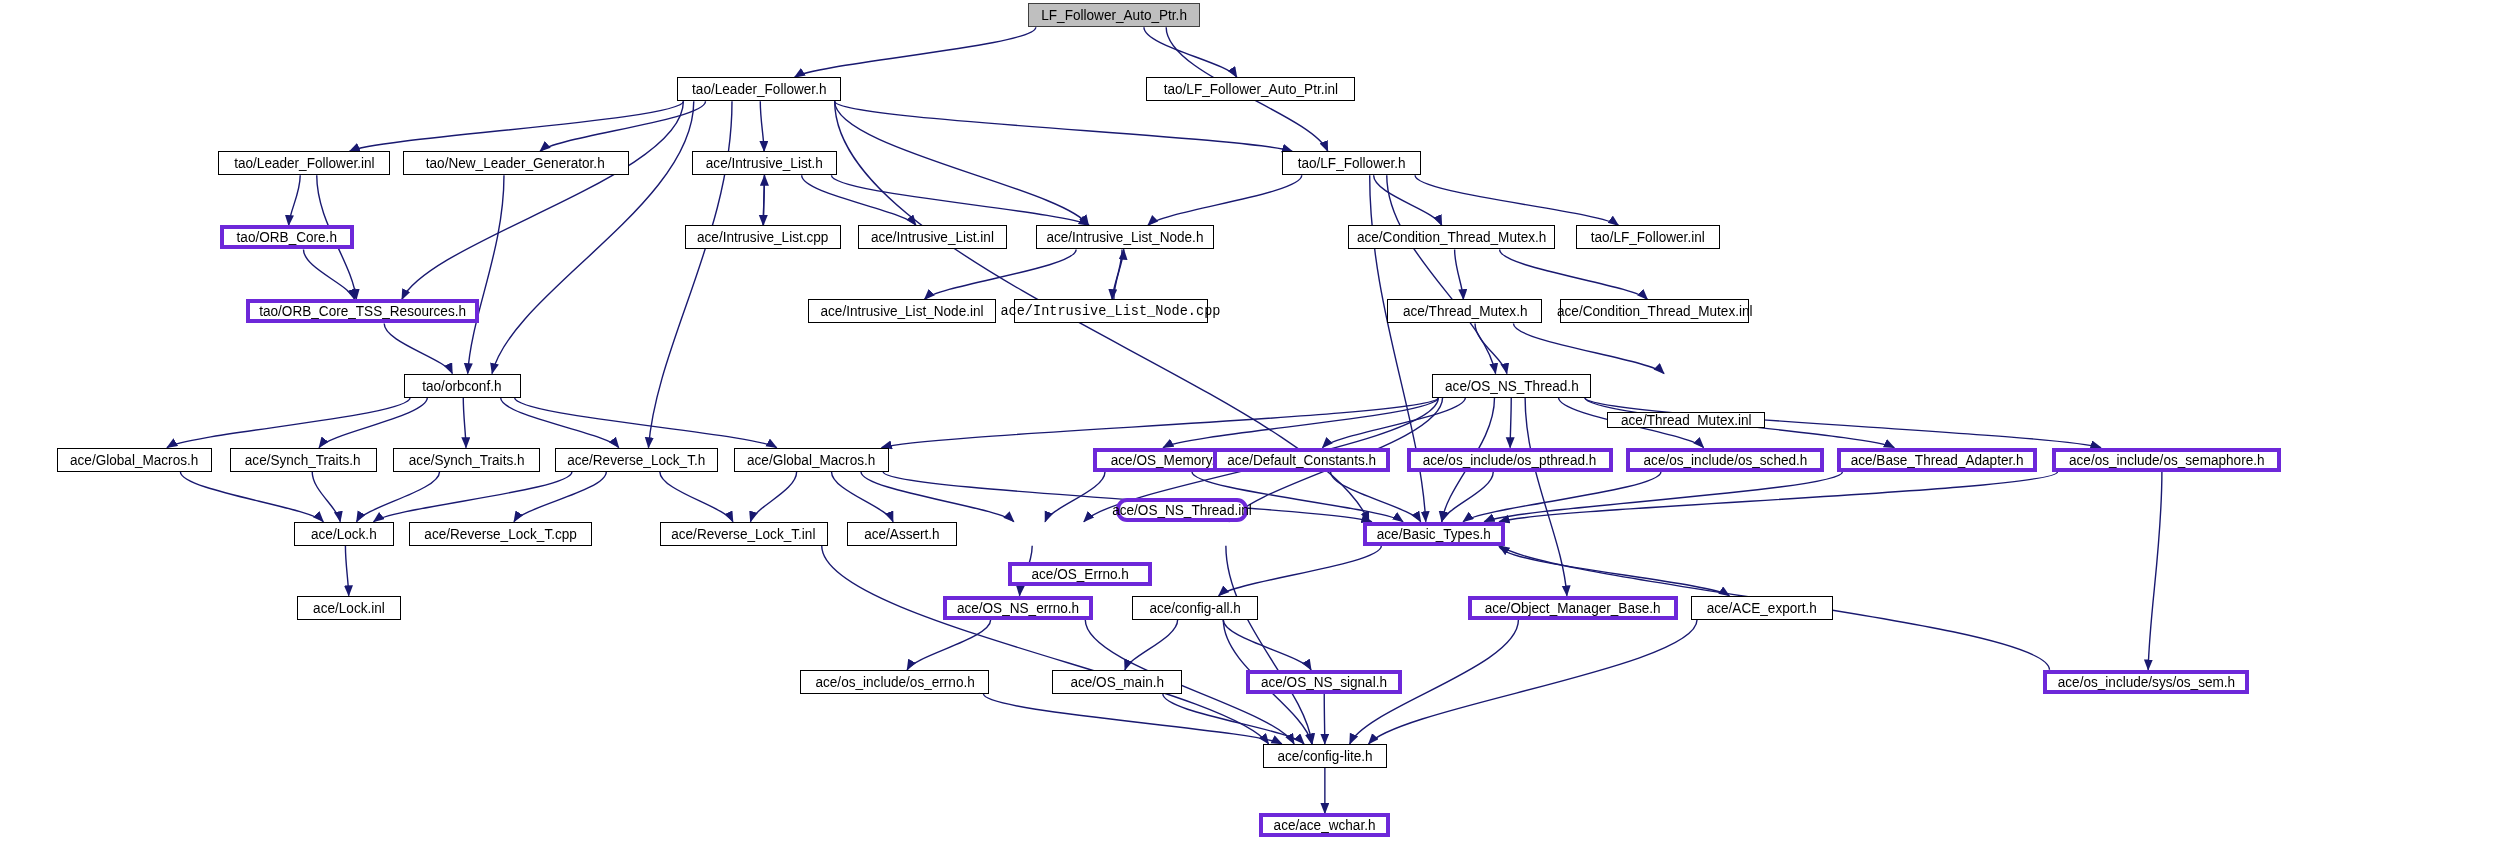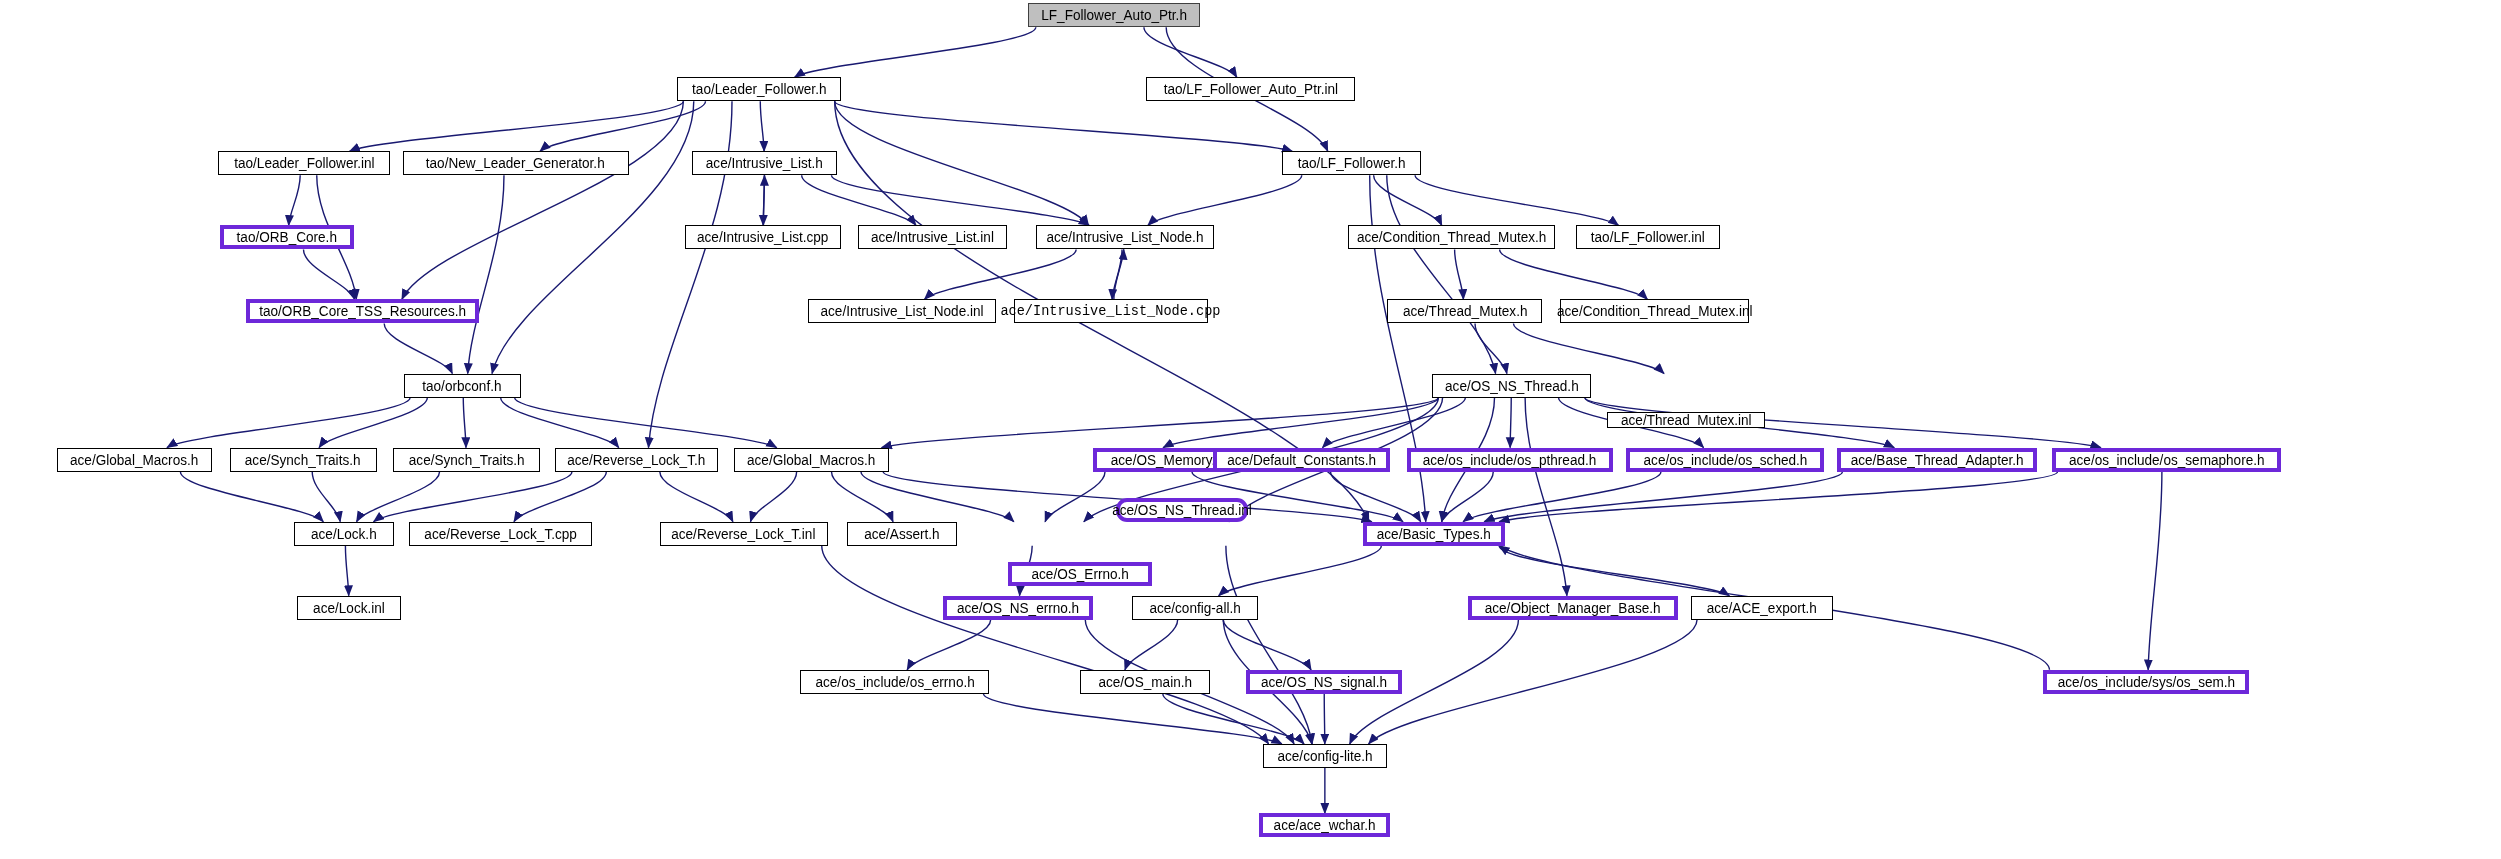--- a/index.html
+++ b/index.html
@@ -251,21 +251,21 @@
       </div>
       <div class="node red" style="left: 1467.94px; top: 595.783px; width: 210.168px; height: 24px;">
         <span>ace/Object_Manager_Base.h</span>
       </div>
       <div class="node" style="left: 1691.04px; top: 595.783px; width: 142.268px; height: 24px;">
         <span>ace/ACE_export.h</span>
       </div>
       <div class="node" style="left: 800.255px; top: 669.862px; width: 189.151px; height: 24px;">
         <span>ace/os_include/os_errno.h</span>
       </div>
-      <div class="node" style="left: 1052.46px; top: 669.862px; width: 129.334px; height: 24px; margin-left: 28px;">
+      <div class="node" style="left: 1052.46px; top: 669.862px; width: 129.334px; height: 24px;">
         <span>ace/OS_main.h</span>
       </div>
       <div class="node red" style="left: 1246.46px; top: 669.862px; width: 155.201px; height: 24px;">
         <span>ace/OS_NS_signal.h</span>
       </div>
       <div class="node red" style="left: 2043.48px; top: 669.862px; width: 205.318px; height: 24px;">
         <span>ace/os_include/sys/os_sem.h</span>
       </div>
       <div class="node" style="left: 1262.63px; top: 743.941px; width: 124.484px; height: 24px;">
         <span>ace/config-lite.h</span>

